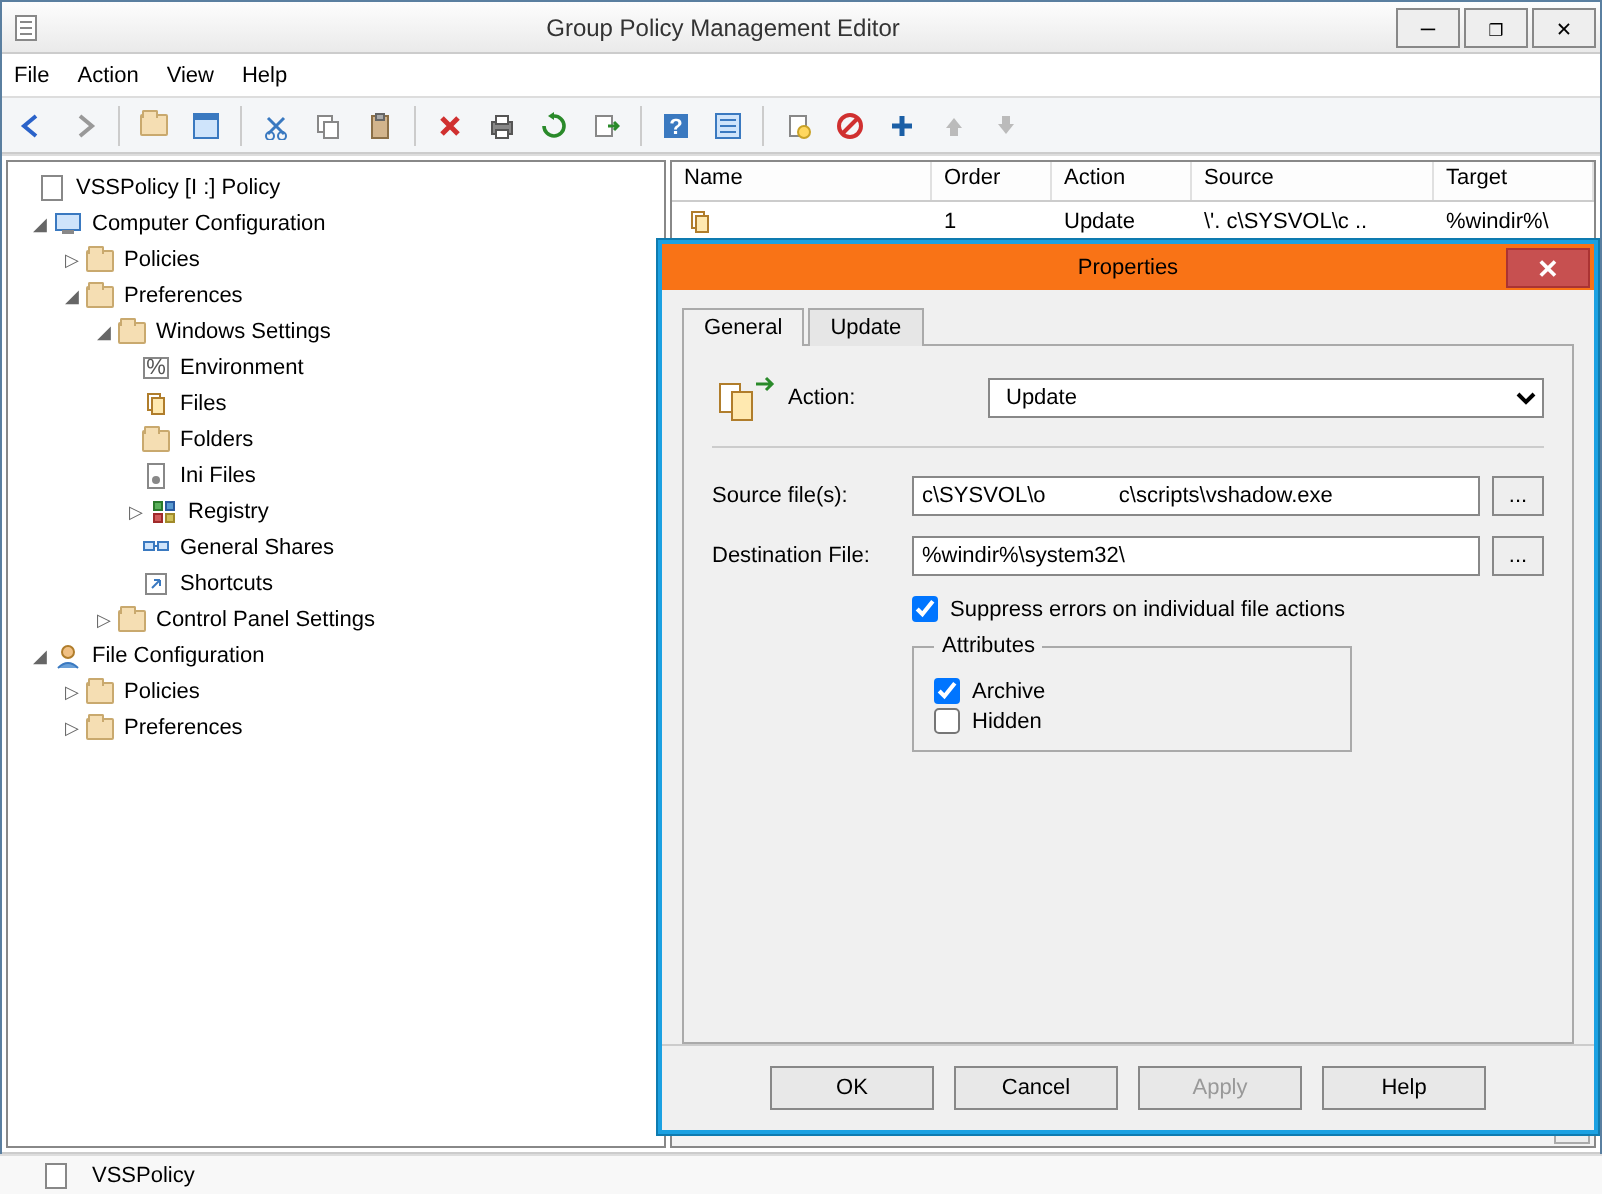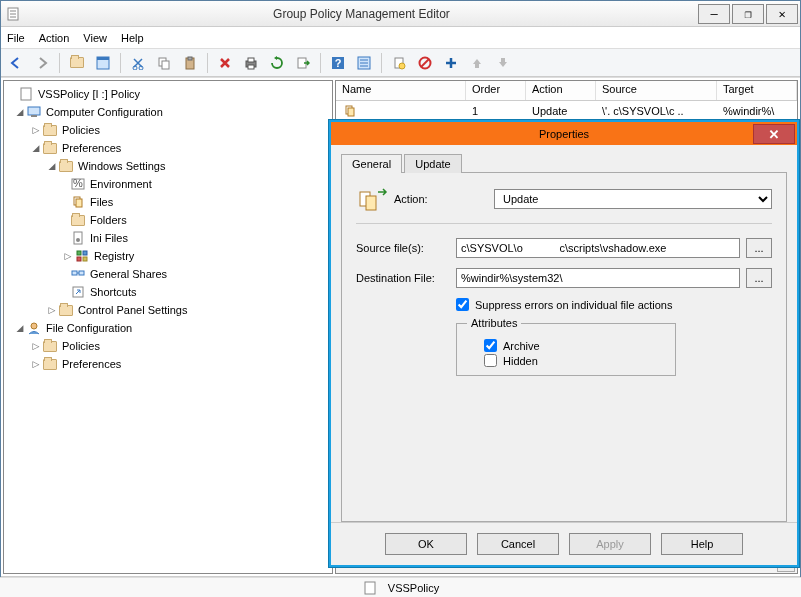--- a/index.html
+++ b/index.html
@@ -45,28 +45,28 @@
   .dialog .dbody { flex:1; padding:8px 10px 0 10px; background:#f0f0f0; }
   .tabs { position:relative; }
   .tab { display:inline-block; padding:3px 10px; border:1px solid #aaa; border-bottom:none; background:#f0f0f0; position:relative; top:1px; margin-right:-1px; }
   .tab.inactive { background:#e6e6e6; }
   .tabpanel { border:1px solid #aaa; background:#f0f0f0; padding:12px 14px; height:350px; }
   .formrow { display:flex; align-items:center; margin-bottom:10px; }
   .formrow label { width:100px; }
   .txt { flex:1; border:1px solid #888; background:#fff; height:20px; padding:0 4px; }
   select.txt { appearance:auto; }
   .browse { width:26px; height:20px; border:1px solid #888; background:#eee; margin-left:6px; text-align:center; }
-  .chk { display:flex; align-items:center; gap:6px; margin:2px 17px; }
+  .chk { display:flex; align-items:center; gap:6px; margin:2px 0; }
   .fieldset { border:1px solid #aaa; padding:8px 10px 6px 10px; margin-top:6px; width:220px; }
   .fieldset legend { padding:0 4px; }
   .dlgbtns { display:flex; gap:10px; justify-content:center; padding:10px 0; border-top:1px solid #ccc; }
   .btn { width:82px; height:22px; border:1px solid #888; background:#e8e8e8; }
   .btn.disabled { color:#999; }
 
-  .bottom-strip { position:absolute; left:0; bottom:0; width:801px; height:20px; background:#f8f8f8; border-top:1px solid #ddd; display:flex; align-items:center; padding:0 20px; gap:6px;justify-content:center; }
+  .bottom-strip { position:absolute; left:0; bottom:0; width:801px; height:20px; background:#f8f8f8; border-top:1px solid #ddd; display:flex; align-items:center; padding:0 20px; gap:6px; }
 
   .hscroll { height:18px; border-top:1px solid #ddd; background:#f3f3f3; display:flex; justify-content:flex-end; align-items:center; padding-right:2px; }
   .sbtn { width:18px; height:14px; border:1px solid #aaa; background:#eee; text-align:center; font-size:9px; line-height:12px; }
 
   .list-area { flex:1; }
 </style>
 </head>
 <body>
 
 <div class="window">

